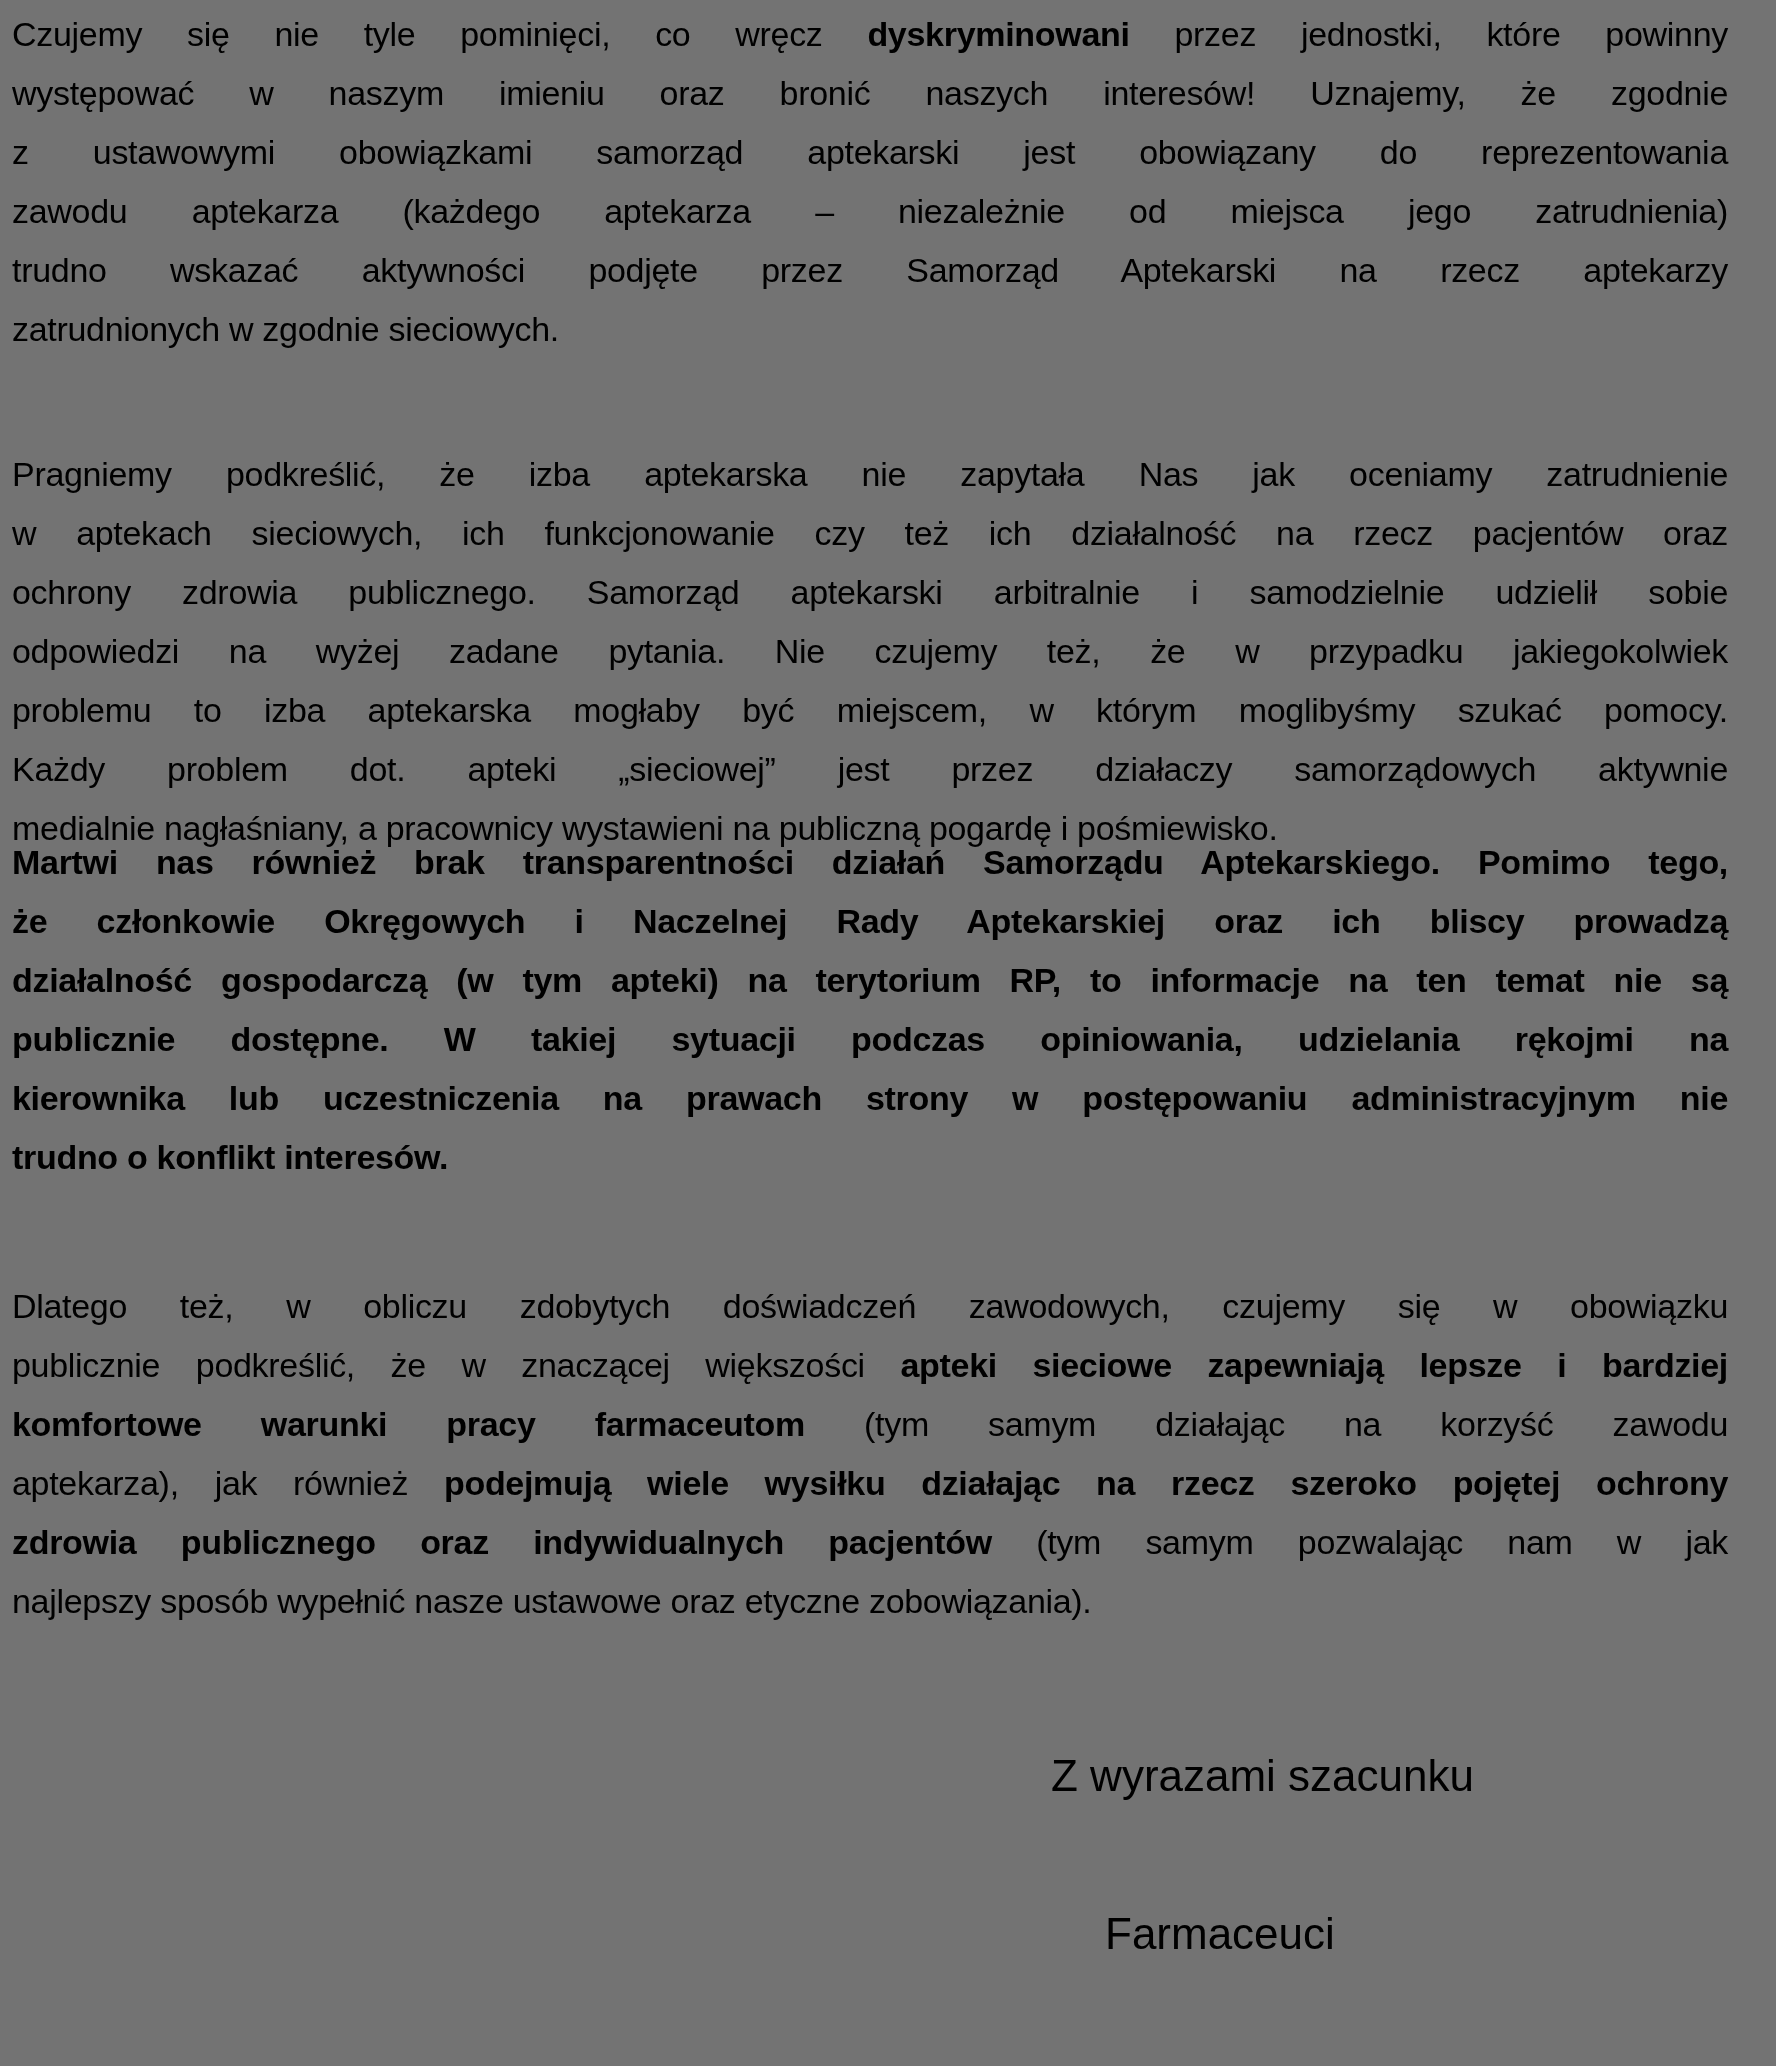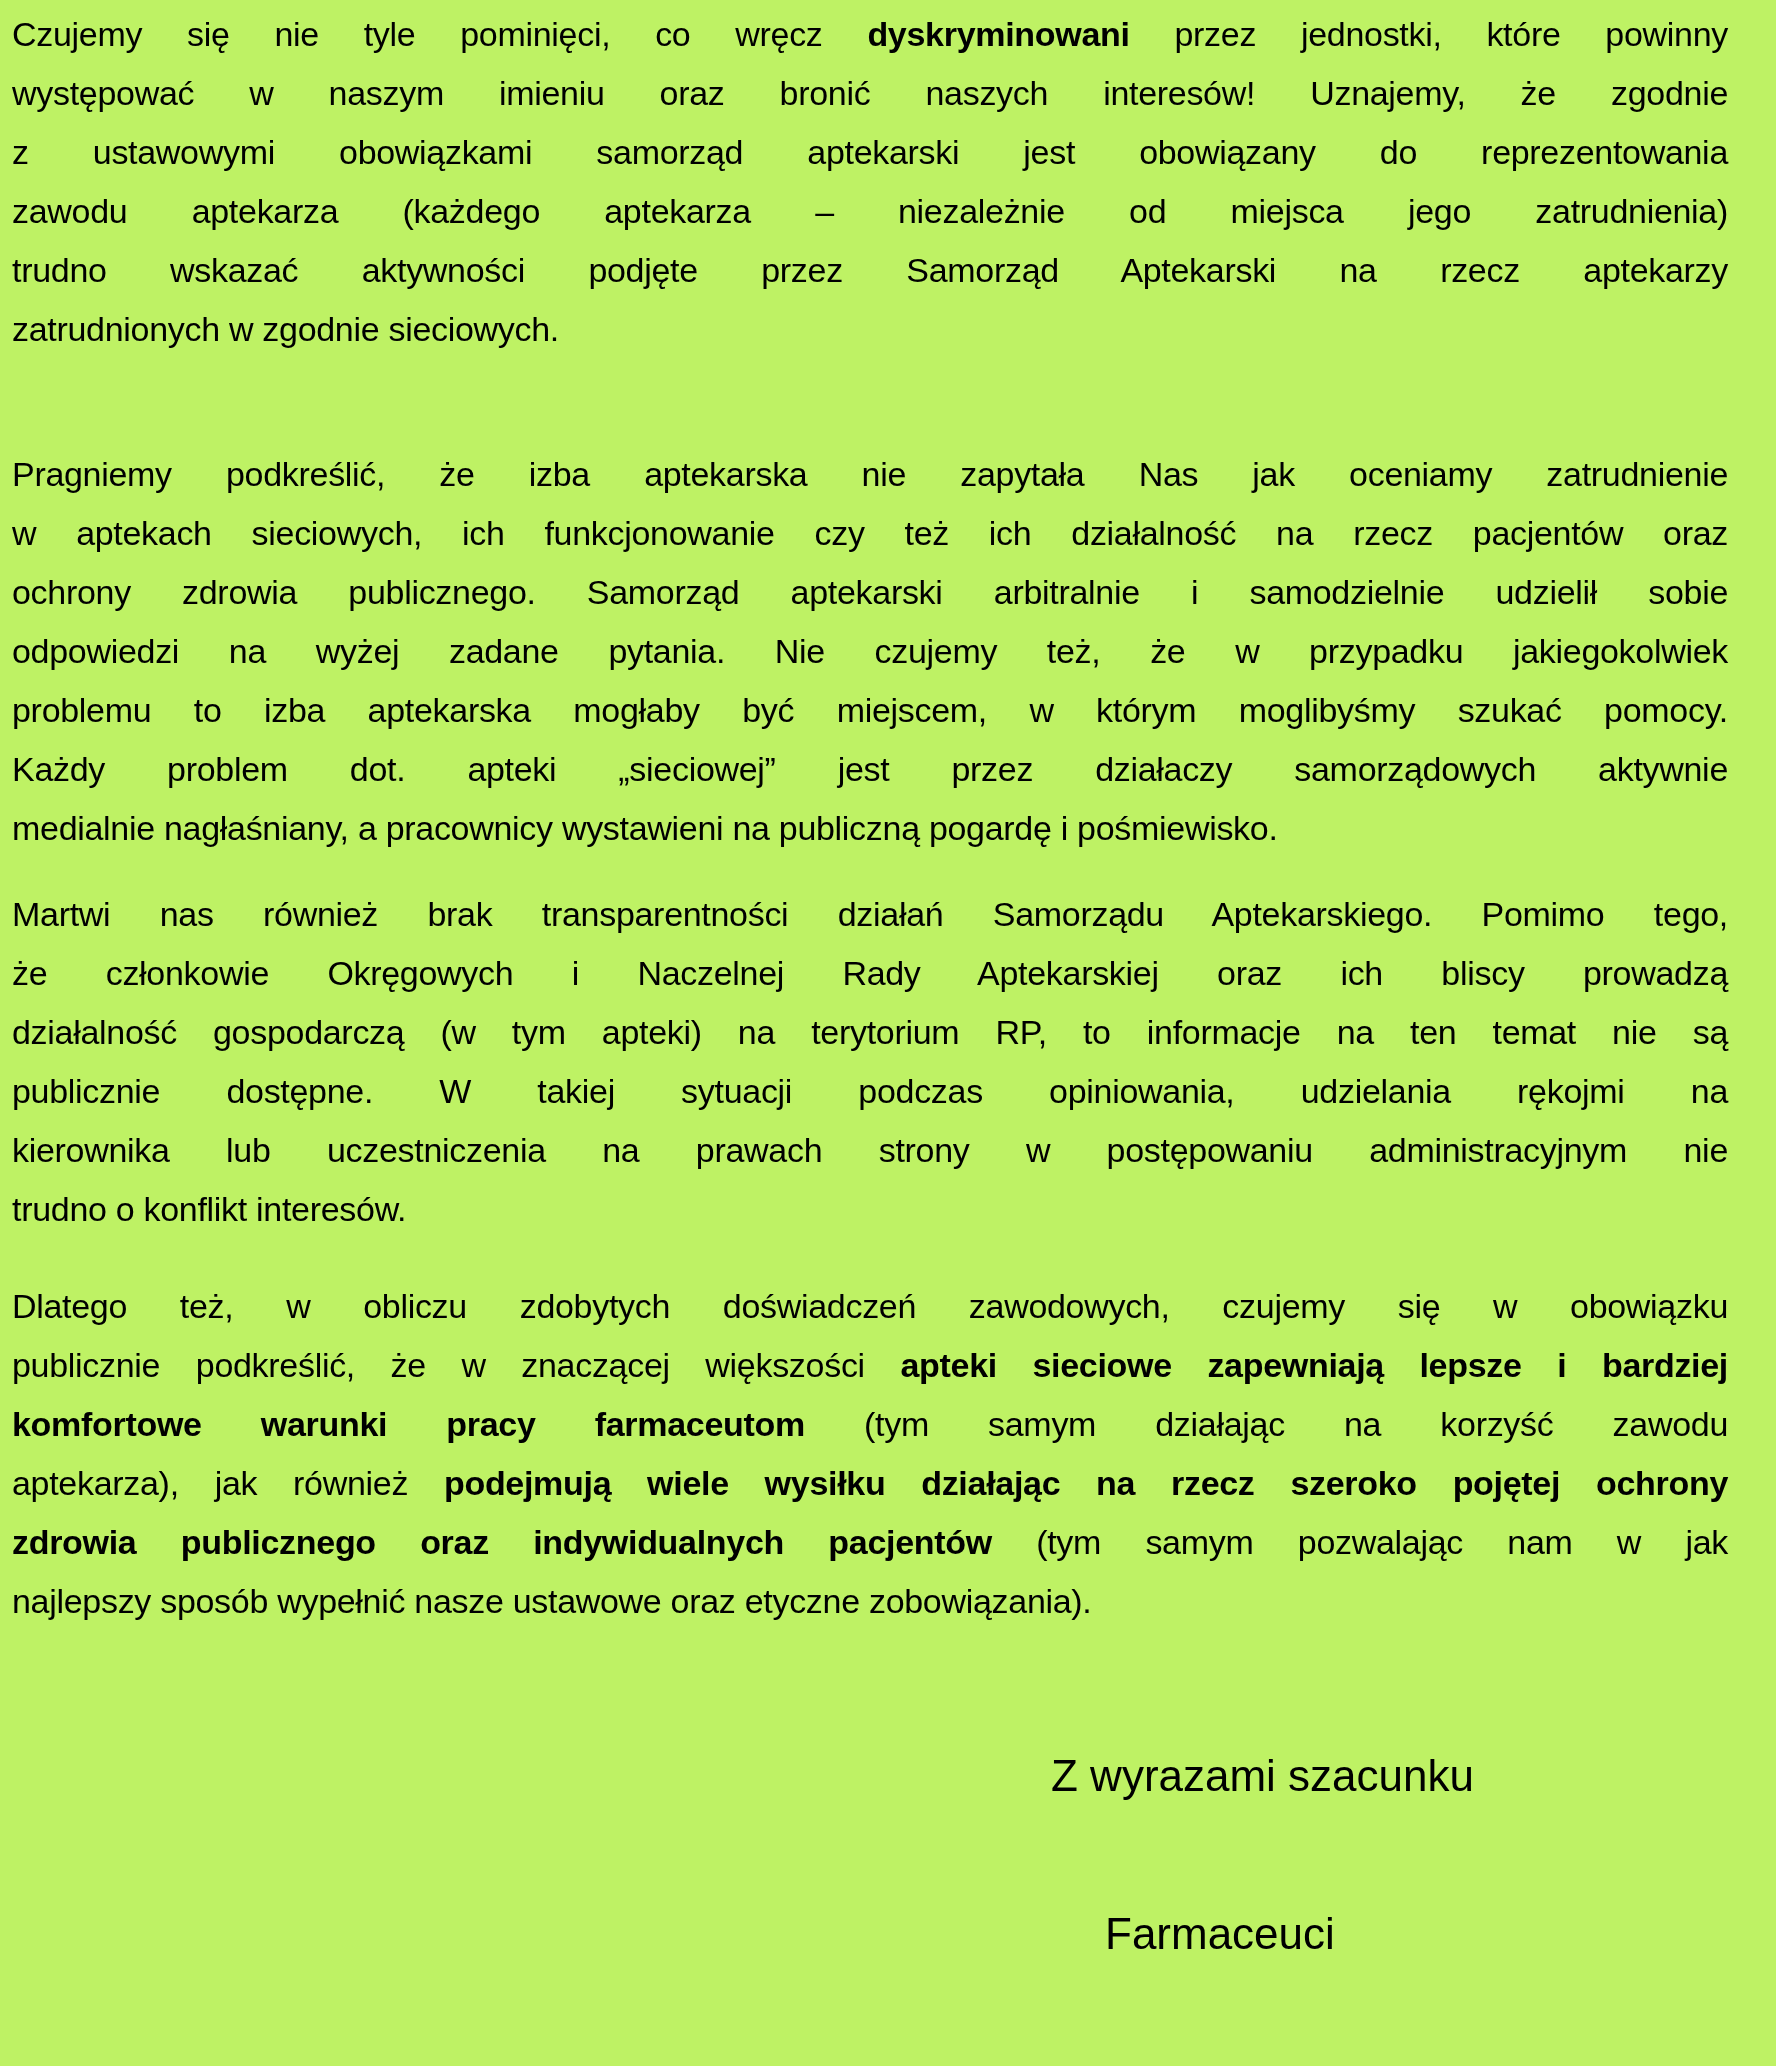--- a/index.html
+++ b/index.html
@@ -1,36 +1,36 @@
 <!DOCTYPE html>
 <html style="font-size:10.6px"><head>
 <meta charset="utf-8">
 <style>
   html, body { margin: 0; padding: 0; background: #ffffff; }
   body { width: 1776px; height: 2066px; position: relative; overflow: hidden; }
   .page {
     position: absolute; left: 0; top: 0; width: 1776px; height: 2066px;
-    background: #bef264; color: #000000;
+    background: #737373; color: #000000;
     font-family: "Liberation Sans", sans-serif;
   }
   .para { position: absolute; left: 12px; width: 1716px; }
   .line {
     height: 59px; line-height: 59px;
     font-size: 34px; white-space: nowrap;
     text-align: justify; text-align-last: justify;
     letter-spacing: -0.3px;
     transform-origin: left center;
   }
   .line.last { text-align-last: left; }
   .line .seg { display: inline; }
   .line .seg.b { font-weight: bold; }
   .closing { position: absolute; font-size: 44px; line-height: 46px; white-space: nowrap; }
   #p1 { top: 5.3px; }
   #p2 { top: 445px; }
-  #p3 { top: 885px; }
+  #p3 { top: 833px; font-weight: bold; }
   #p4 { top: 1277px; }
   #closing-1 { left: 1051px; top: 1753px; }
   #closing-2 { left: 1105px; top: 1911px; }
 </style>
 </head>
 <body>
 
 <div class="page">
   <div class="para" id="p1">
       <div class="line" style=""><span class="seg">Czujemy się nie tyle pominięci, co wręcz </span><span class="seg b">dyskryminowani</span><span class="seg"> przez jednostki, które powinny</span></div>

